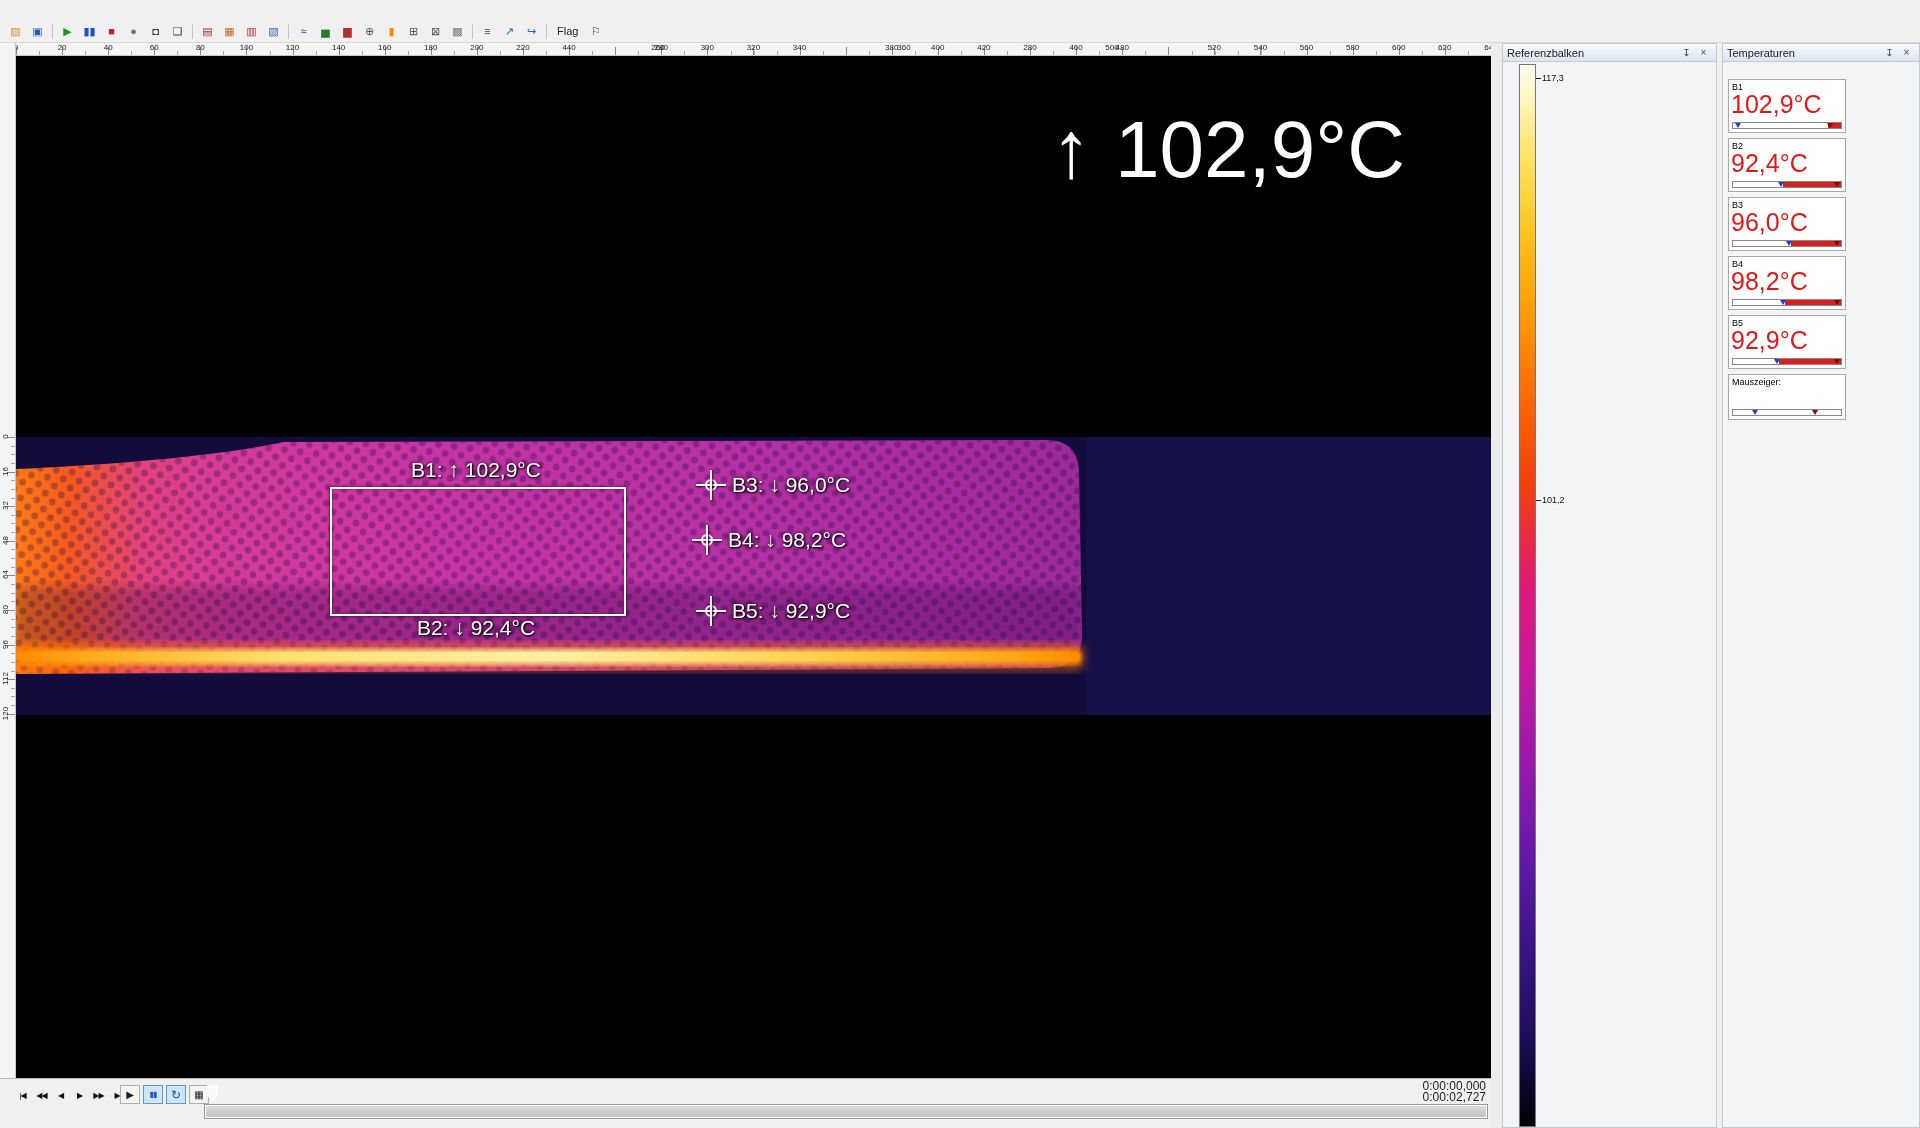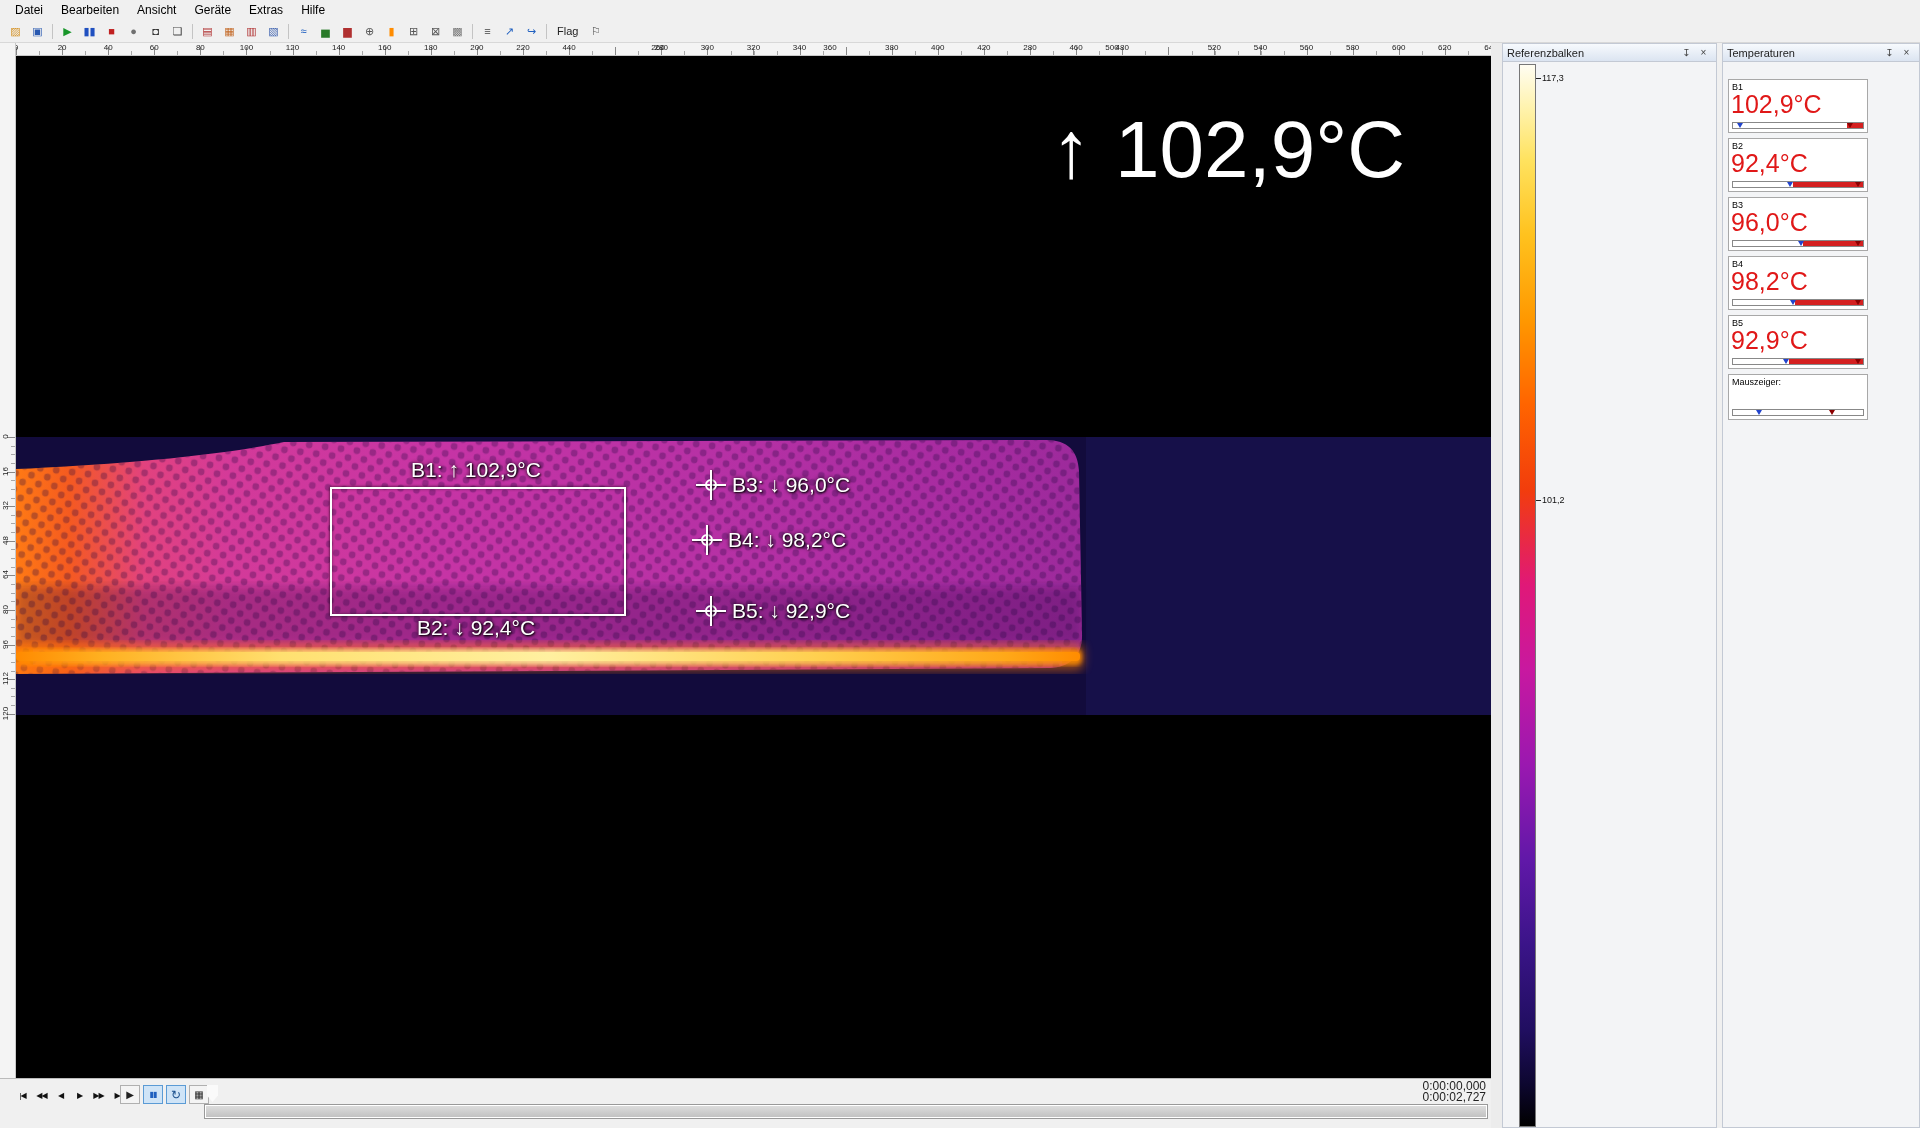--- a/index.html
+++ b/index.html
@@ -65,21 +65,21 @@
           display:flex;align-items:center;font-size:11px;padding:0 4px;color:#222;}
   .ptitle .sp{flex:1;}
   .picon{width:15px;height:14px;display:flex;align-items:center;justify-content:center;
          font-size:10px;color:#444;border:1px solid transparent;}
   .refbody{position:absolute;left:0;right:0;top:18px;bottom:0;}
   .cbar{position:absolute;left:16px;top:2px;bottom:0;width:17px;border:1px solid #777;box-sizing:border-box;}
   .ctick{position:absolute;left:39px;font-size:9px;color:#111;}
   .ctick::before{content:"";position:absolute;left:-6px;top:5px;width:5px;height:1px;background:#222;}
 
   .tempbody{position:absolute;left:0;right:0;top:18px;bottom:0;}
-  .tcard{position:absolute;left:5px;width:140px;background:#fff;border:1px solid #a8a8a8;box-sizing:border-box;}
+  .tcard{position:absolute;left:5px;width:118px;background:#fff;border:1px solid #a8a8a8;box-sizing:border-box;}
   .tid{font-size:9px;padding:2px 0 0 3px;color:#000;line-height:10px;}
   .tval{font-size:25px;color:#e01818;padding-left:2px;line-height:1.02;white-space:nowrap;}
   .tbar{position:absolute;left:3px;right:3px;bottom:3px;height:7px;background:#fff;border:1px solid #888;box-sizing:border-box;}
   .tfill{position:absolute;top:0;bottom:0;background:#d42020;}
   .tmk{position:absolute;top:0;width:0;height:0;border-left:3px solid transparent;
        border-right:3px solid transparent;transform:translateX(-50%);}
   .tmk.min{border-top:5px solid #2244cc;}
   .tmk.max{border-top:5px solid #8b0000;}
 
   
@@ -99,28 +99,20 @@
   .tslfill{position:absolute;left:1px;right:1px;top:1px;bottom:1px;background:linear-gradient(#dcdcdc,#c2c2c2);}
   .flagmark{position:absolute;left:207px;top:6px;width:11px;height:17px;background:#fafafa;
             clip-path:polygon(0 0,100% 0,100% 62%,50% 100%,0 62%);filter:drop-shadow(0 0 1px #777);}
   .times{position:absolute;right:5px;top:2px;text-align:right;font-size:12px;color:#222;line-height:11px;}
 </style>
 </head>
 <body>
 
 <div class="app">
 
-  <div class="menubar">
-      <span class="menu-item">Datei</span>
-      <span class="menu-item">Bearbeiten</span>
-      <span class="menu-item">Ansicht</span>
-      <span class="menu-item">Geräte</span>
-      <span class="menu-item">Extras</span>
-      <span class="menu-item">Hilfe</span>
-    </div>
 
   <div class="toolbar">
       <button class="tbtn" style="color: rgb(212, 144, 32);">▨</button>
       <button class="tbtn" style="color: rgb(40, 88, 176);">▣</button>
       <span class="tsep"></span>
       <button class="tbtn" style="color: rgb(24, 150, 42);">▶</button>
       <button class="tbtn" style="color: rgb(32, 80, 192);">▮▮</button>
       <button class="tbtn" style="color: rgb(192, 32, 32);">■</button>
       <button class="tbtn" style="color: rgb(112, 112, 112);">●</button>
       <button class="tbtn" style="color: rgb(51, 51, 51);">◘</button>
@@ -160,21 +152,21 @@
       <span class="rlab" style="left: 368.72px;">160</span>
       <span class="rlab" style="left: 414.81px;">180</span>
       <span class="rlab" style="left: 460.9px;">200</span>
       <span class="rlab" style="left: 506.99px;">220</span>
       <span class="rlab" style="left: 553.08px;">440</span>
       <span class="rlab" style="left: 598px; margin-left: 44px;">260</span>
       <span class="rlab" style="left: 645.26px;">280</span>
       <span class="rlab" style="left: 691.35px;">300</span>
       <span class="rlab" style="left: 737.44px;">320</span>
       <span class="rlab" style="left: 783.53px;">340</span>
-      <span class="rlab" style="left: 796px; padding-left: 36px;">360</span>
+      <span class="rlab" style="left: 870px; padding-left: 36px;">360</span>
       <span class="rlab" style="left: 875.71px;">380</span>
       <span class="rlab" style="left: 921.8px;">400</span>
       <span class="rlab" style="left: 967.89px;">420</span>
       <span class="rlab" style="left: 1013.98px;">280</span>
       <span class="rlab" style="left: 1060.07px;">460</span>
       <span class="rlab" style="left: 1106.16px;">480</span>
       <span class="rlab" style="left: 1096px;">500</span>
       <span class="rlab" style="left: 1198.34px;">520</span>
       <span class="rlab" style="left: 1244.43px;">540</span>
       <span class="rlab" style="left: 1290.52px;">560</span>

